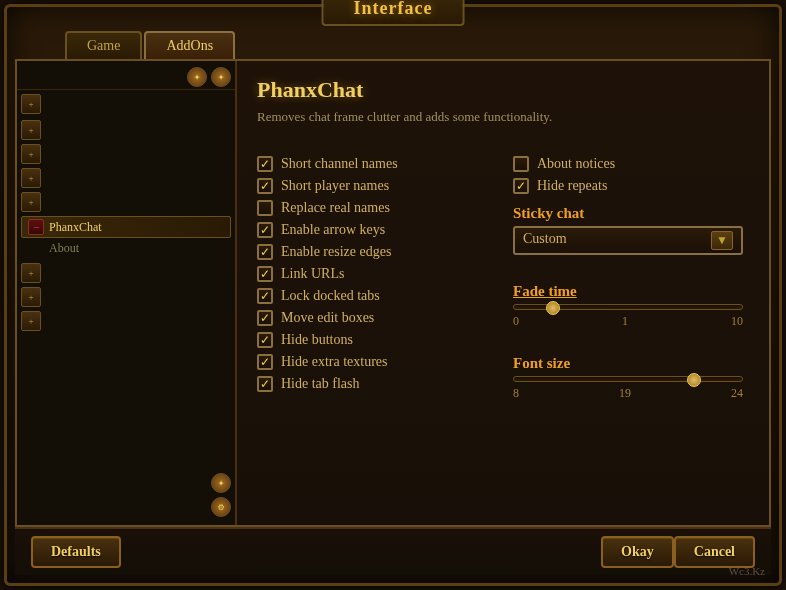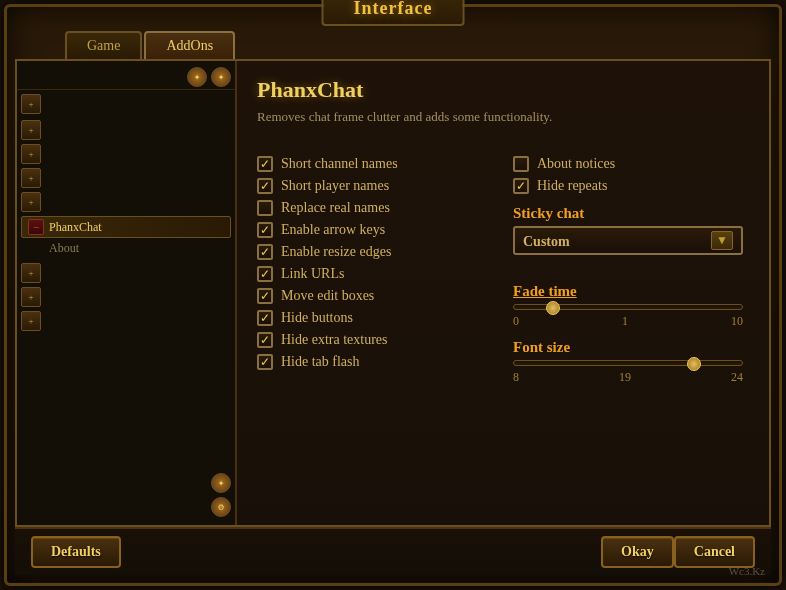--- a/index.html
+++ b/index.html
@@ -179,31 +179,30 @@
       color: #f0a020;
       font-size: 15px;
       font-weight: bold;
       margin-top: 8px;
       margin-bottom: 4px;
     }
 
     
     .dropdown {
       display: flex;
-      align-items: flex-end;
+      align-items: flex-start;
       background: linear-gradient(180deg, #2a1a08 0%, #1a1008 100%);
       border: 2px solid #8a7040;
       border-radius: 3px;
       padding: 3px 8px;
       cursor: pointer;
       color: #d0b060;
       font-size: 14px;
       width: 230px;
       justify-content: space-between;
-      font-weight: bold;
     }
 
     .dropdown-arrow {
       color: #c0a030;
       font-size: 12px;
       background: linear-gradient(180deg, #5a4010 0%, #3a2808 100%);
       border: 1px solid #8a6030;
       padding: 1px 4px;
       border-radius: 2px;
     }
@@ -443,20 +442,24 @@
             <div class="option-row">
               <div class="checkbox checked"></div>
               <span class="option-label">Enable resize edges</span>
             </div>
             <div class="option-row">
               <div class="checkbox checked"></div>
               <span class="option-label">Link URLs</span>
             </div>
             <div class="option-row">
               <div class="checkbox checked"></div>
+              <span class="option-label">Lock docked tabs</span>
+            </div>
+            <div class="option-row">
+              <div class="checkbox checked"></div>
               <span class="option-label">Move edit boxes</span>
             </div>
             <div class="option-row">
               <div class="checkbox checked"></div>
               <span class="option-label">Hide buttons</span>
             </div>
             <div class="option-row">
               <div class="checkbox checked"></div>
               <span class="option-label">Hide extra textures</span>
             </div>
@@ -485,21 +488,21 @@
             <div class="section-label" style="margin-top:28px;text-decoration:underline;">Fade time</div>
             <div class="slider-track">
               <div class="slider-thumb" style="left: 14%;"></div>
             </div>
             <div class="slider-labels">
               <span>0</span>
               <span>1</span>
               <span>10</span>
             </div>
 
-            <div class="section-label" style="margin-top:10px;">Font size</div>
+            <div class="section-label" style="margin-top:26px;">Font size</div>
             <div class="slider-track">
               <div class="slider-thumb" style="left: 76%;"></div>
             </div>
             <div class="slider-labels">
               <span>8</span>
               <span>19</span>
               <span>24</span>
             </div>
           </div>
         </div>

